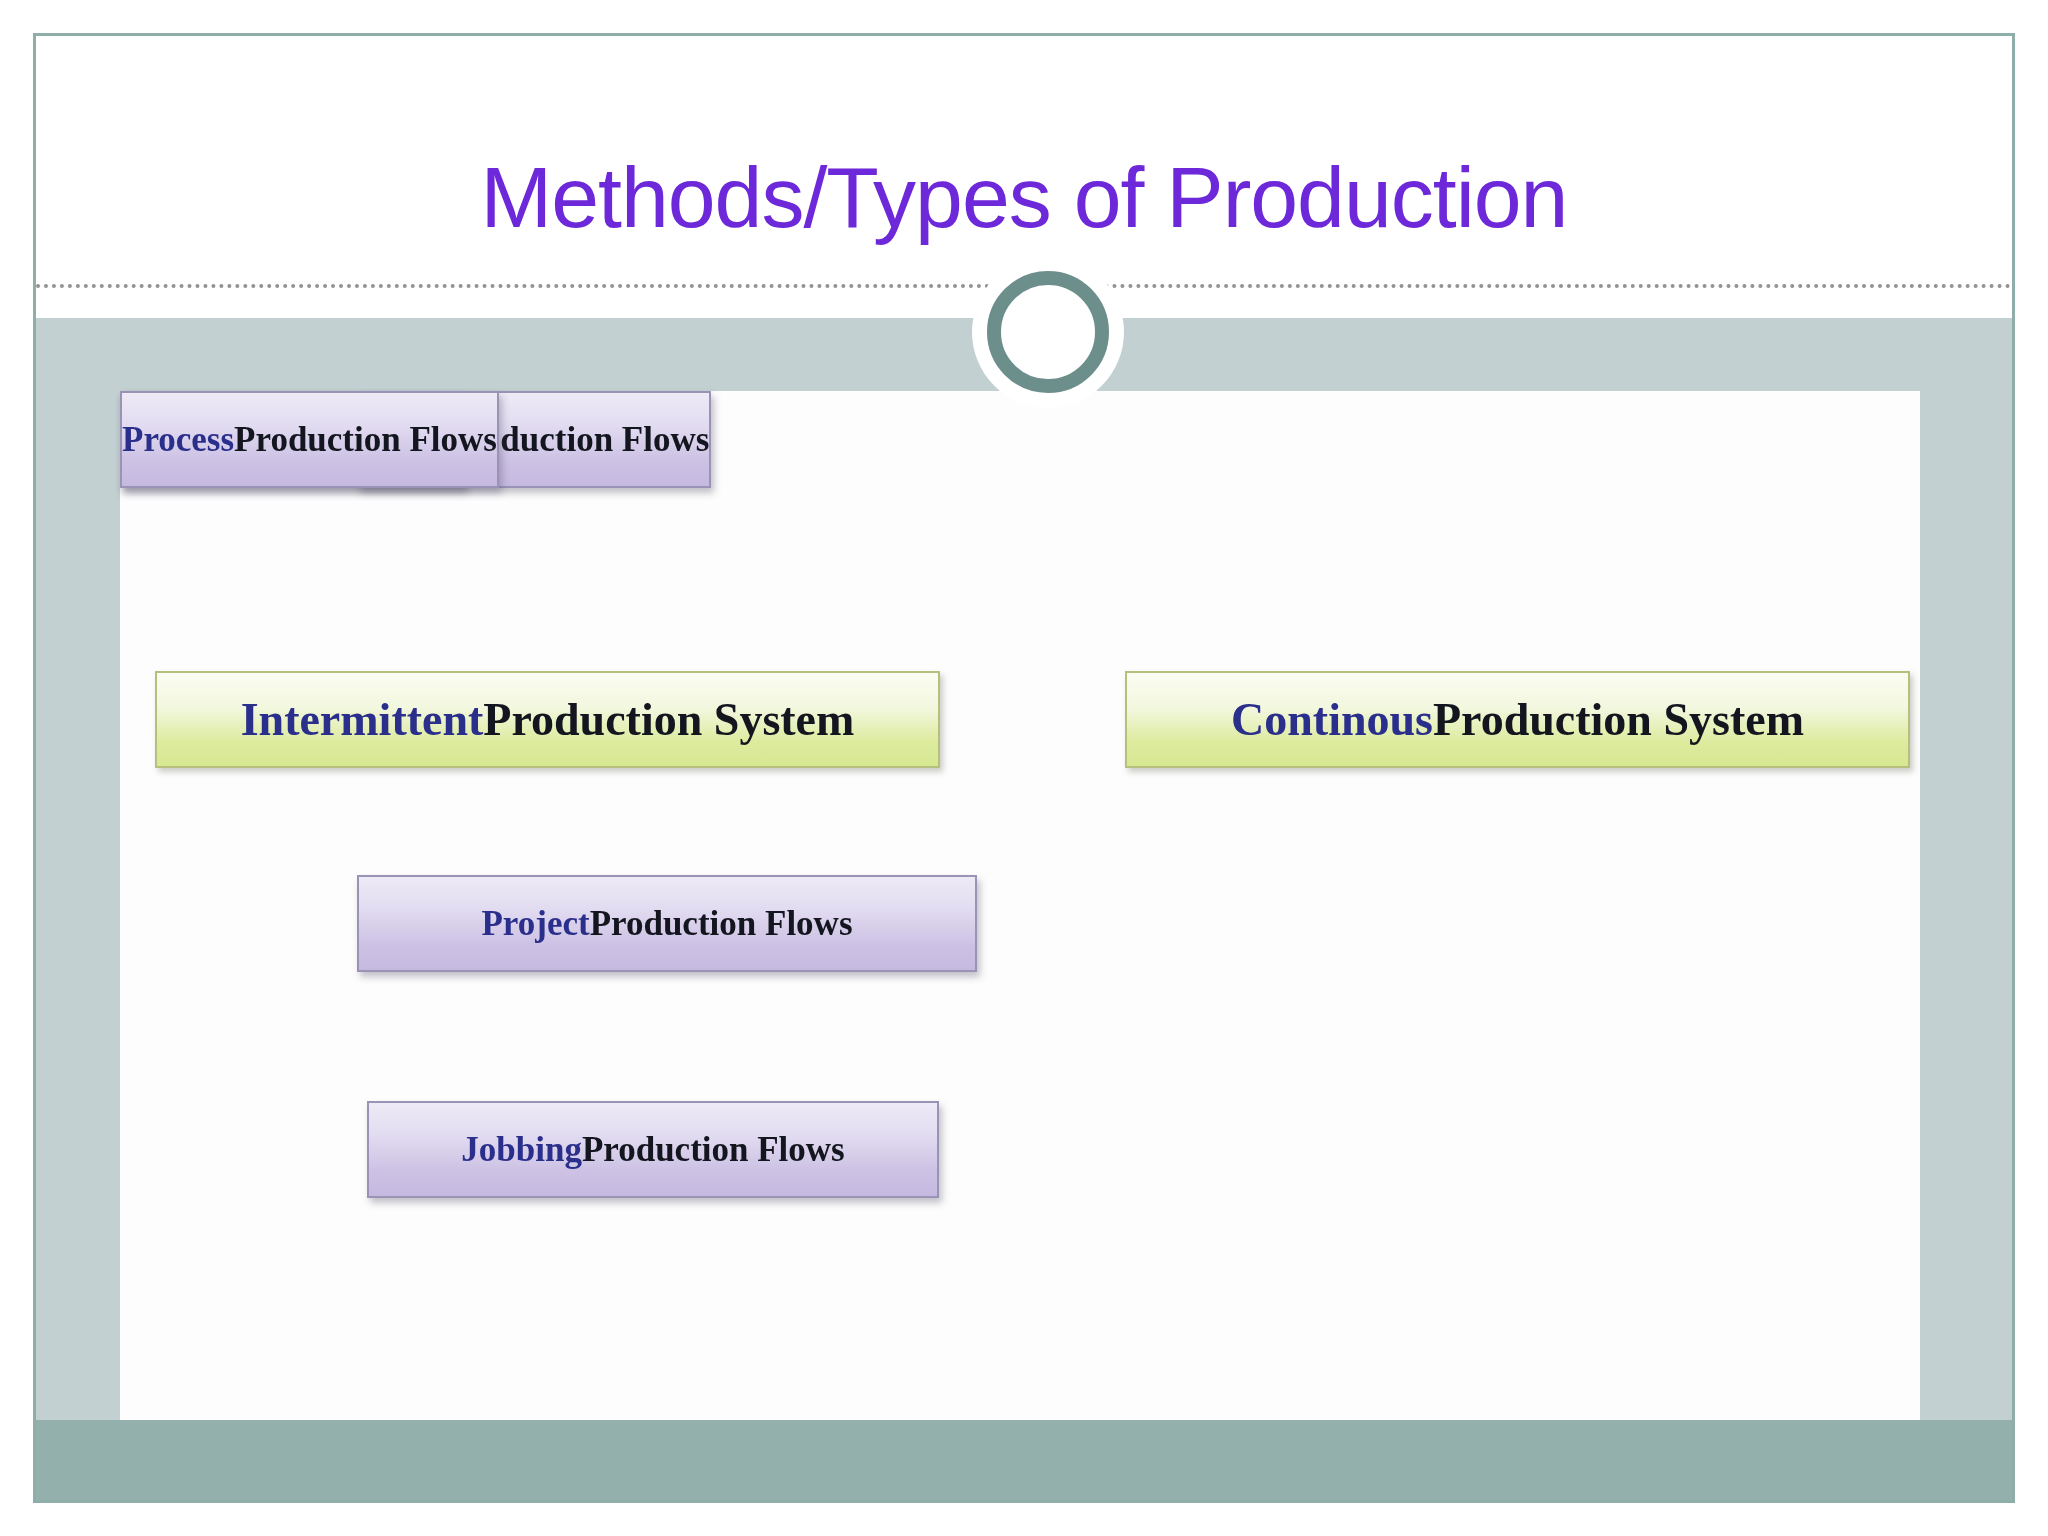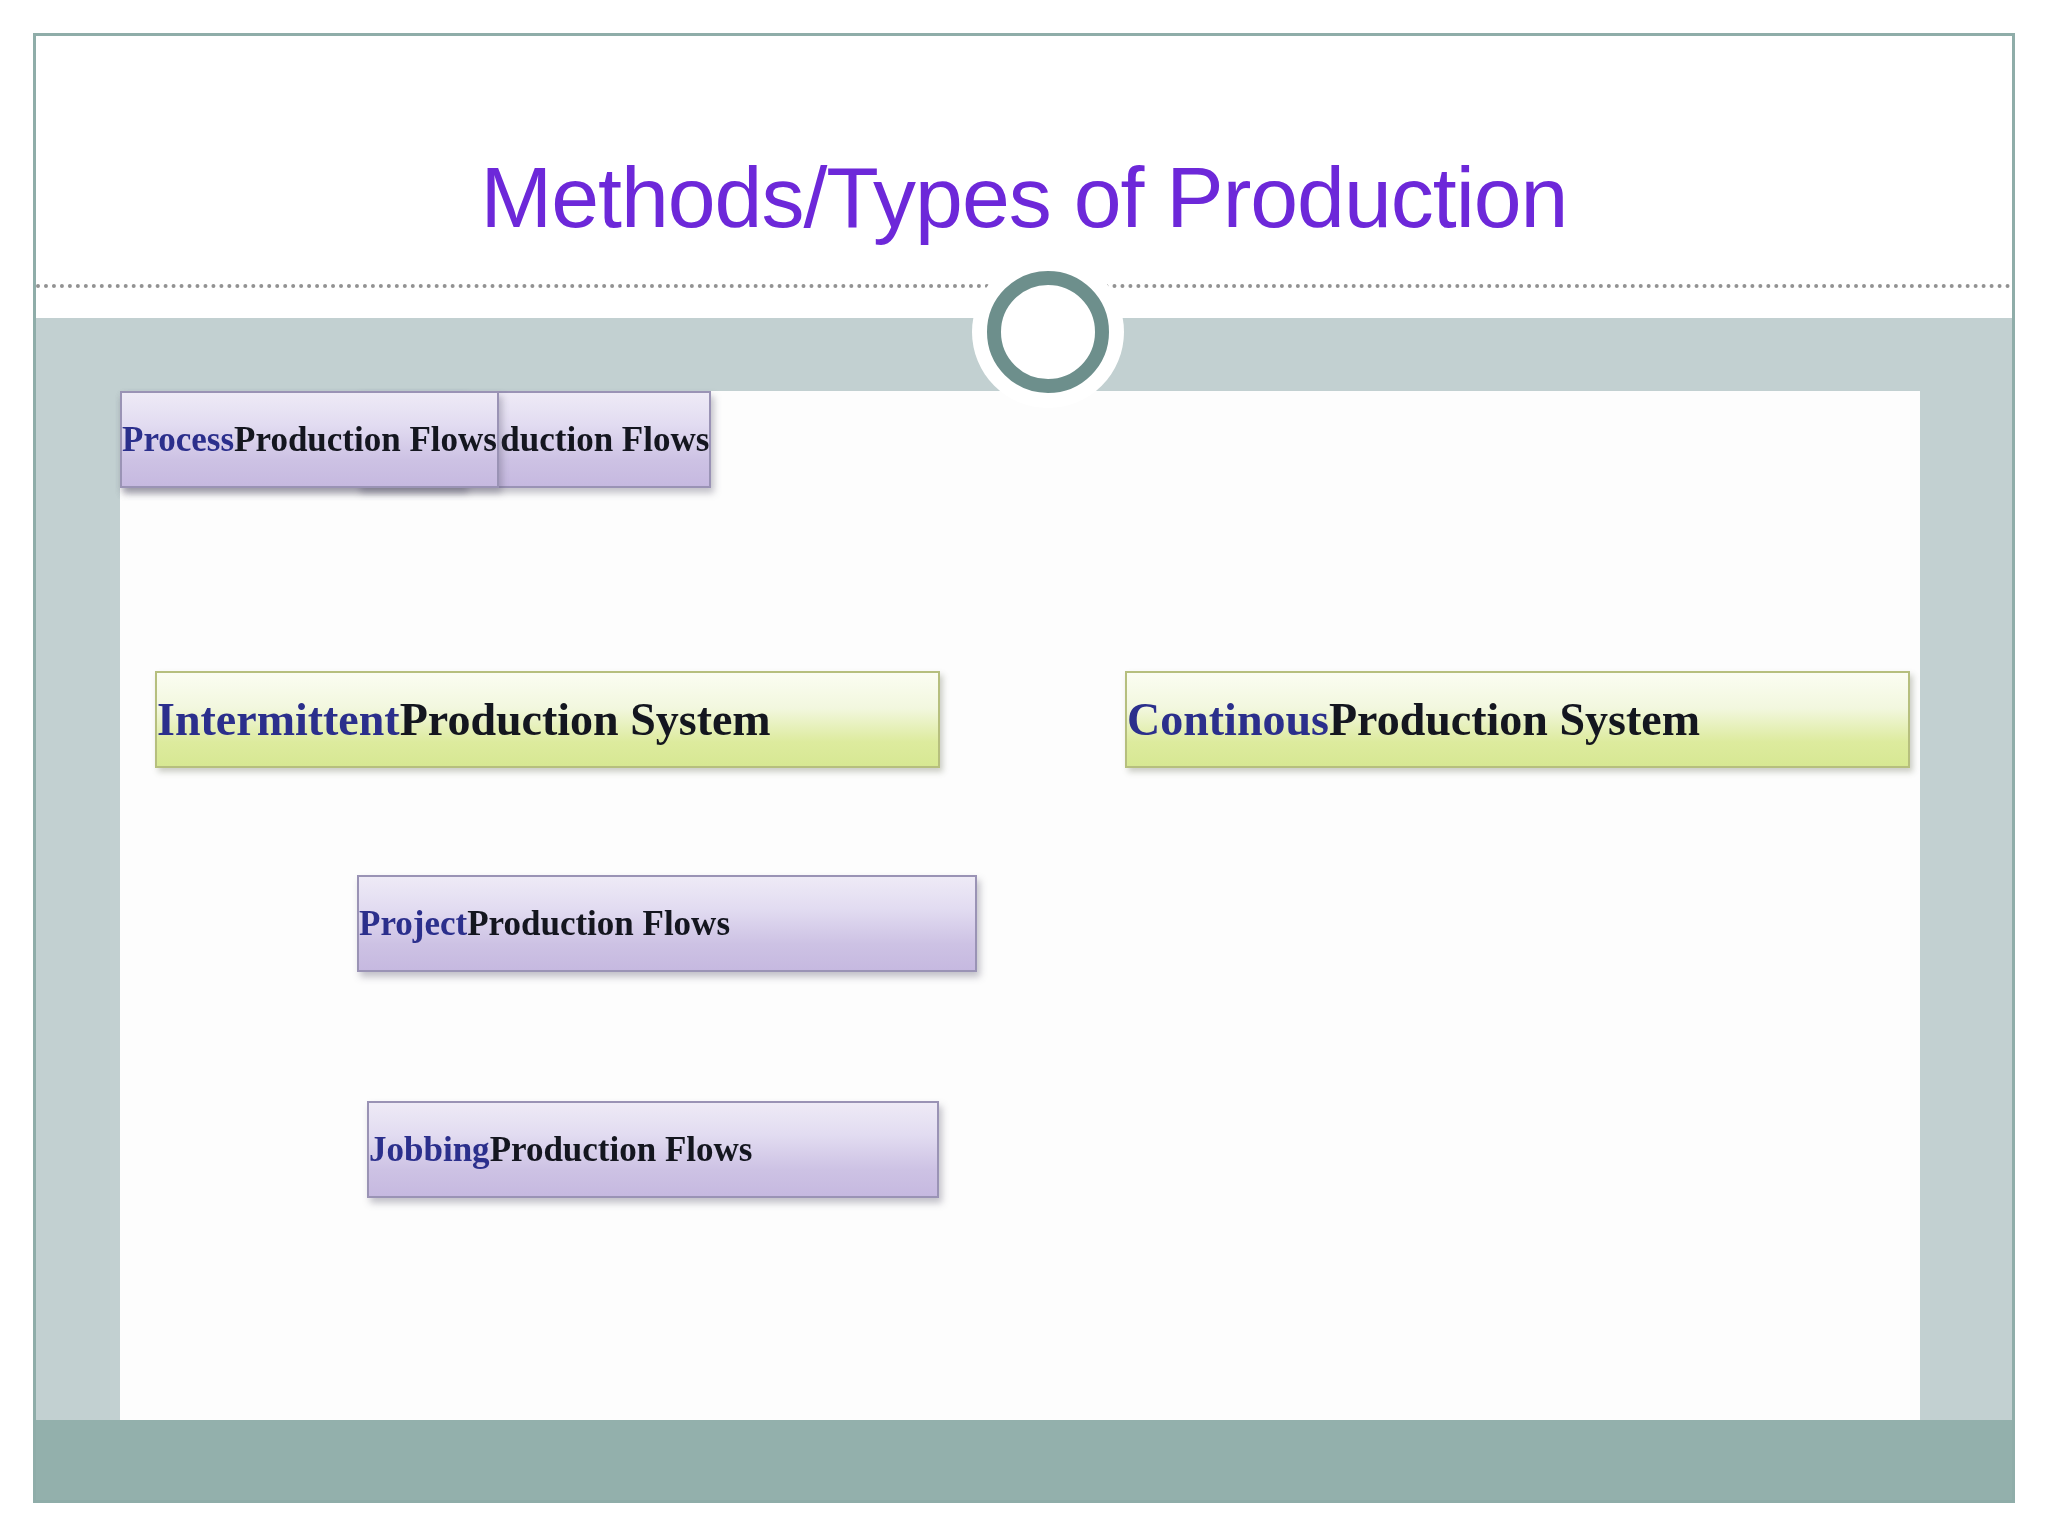--- a/index.html
+++ b/index.html
@@ -93,20 +93,21 @@
     position:absolute;
     left:84px; top:355px;
     width:1800px; height:1033px;
     z-index:5;
   }
   .node{
     position:absolute;
     box-sizing:border-box;
     display:flex;
     align-items:center;
+    justify-content:center;
     font-family:"Liberation Serif", serif;
     font-weight:700;
     color:#14161f;
     text-align:center;
     white-space:nowrap;
     overflow:hidden;
   }
   .node .accent{ color:#2b2f8c; }
 
   

